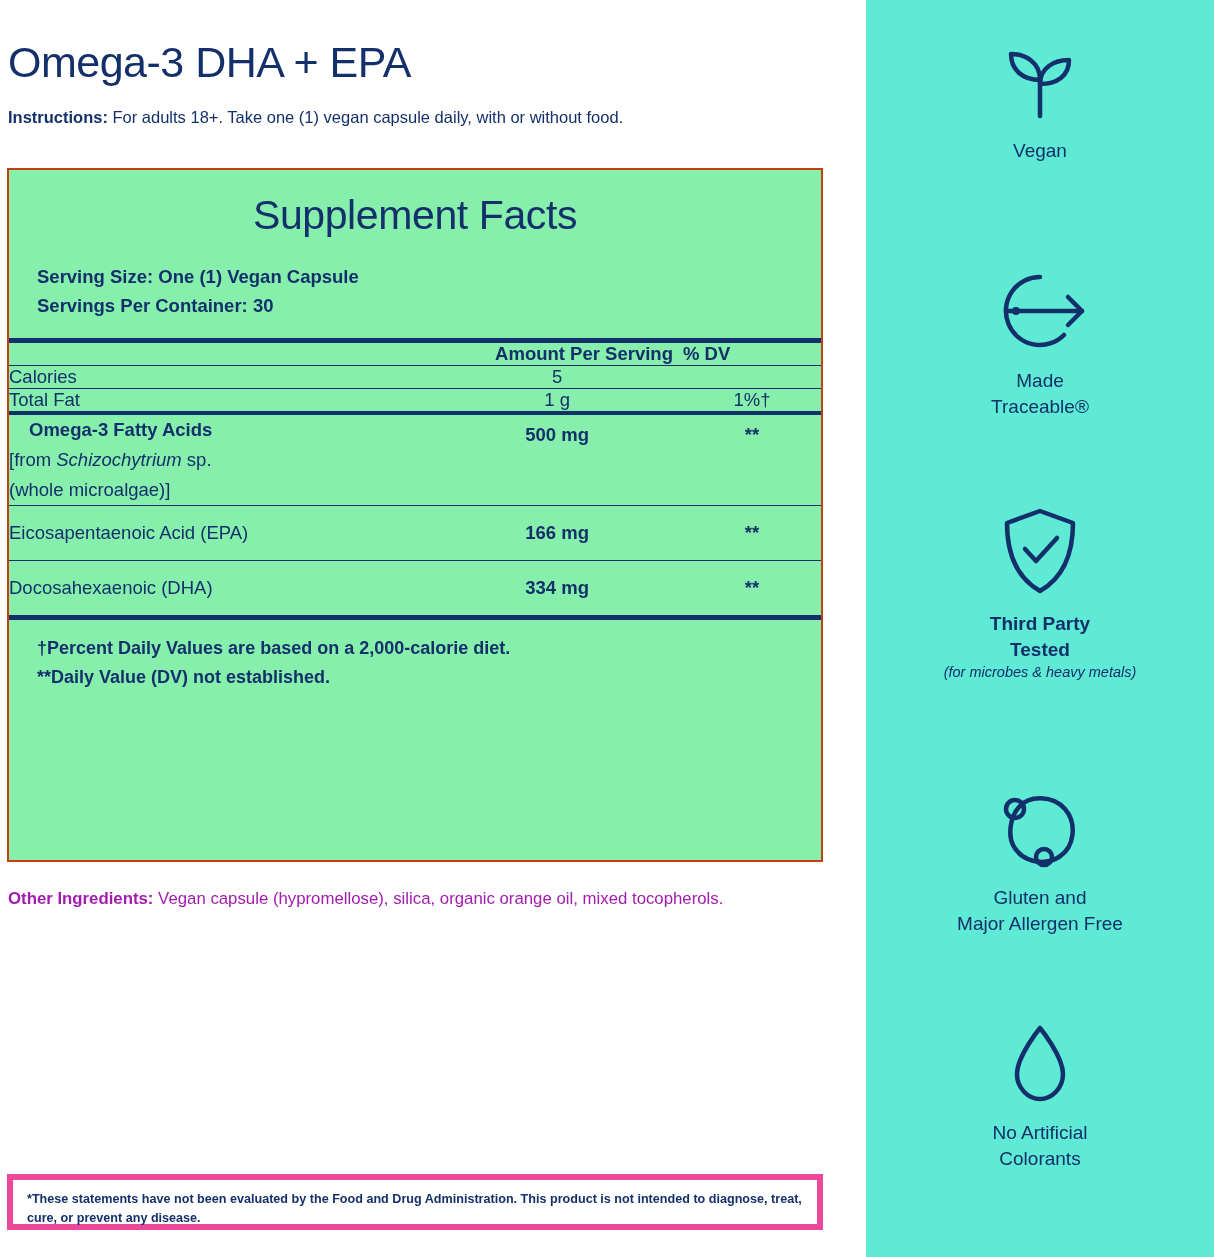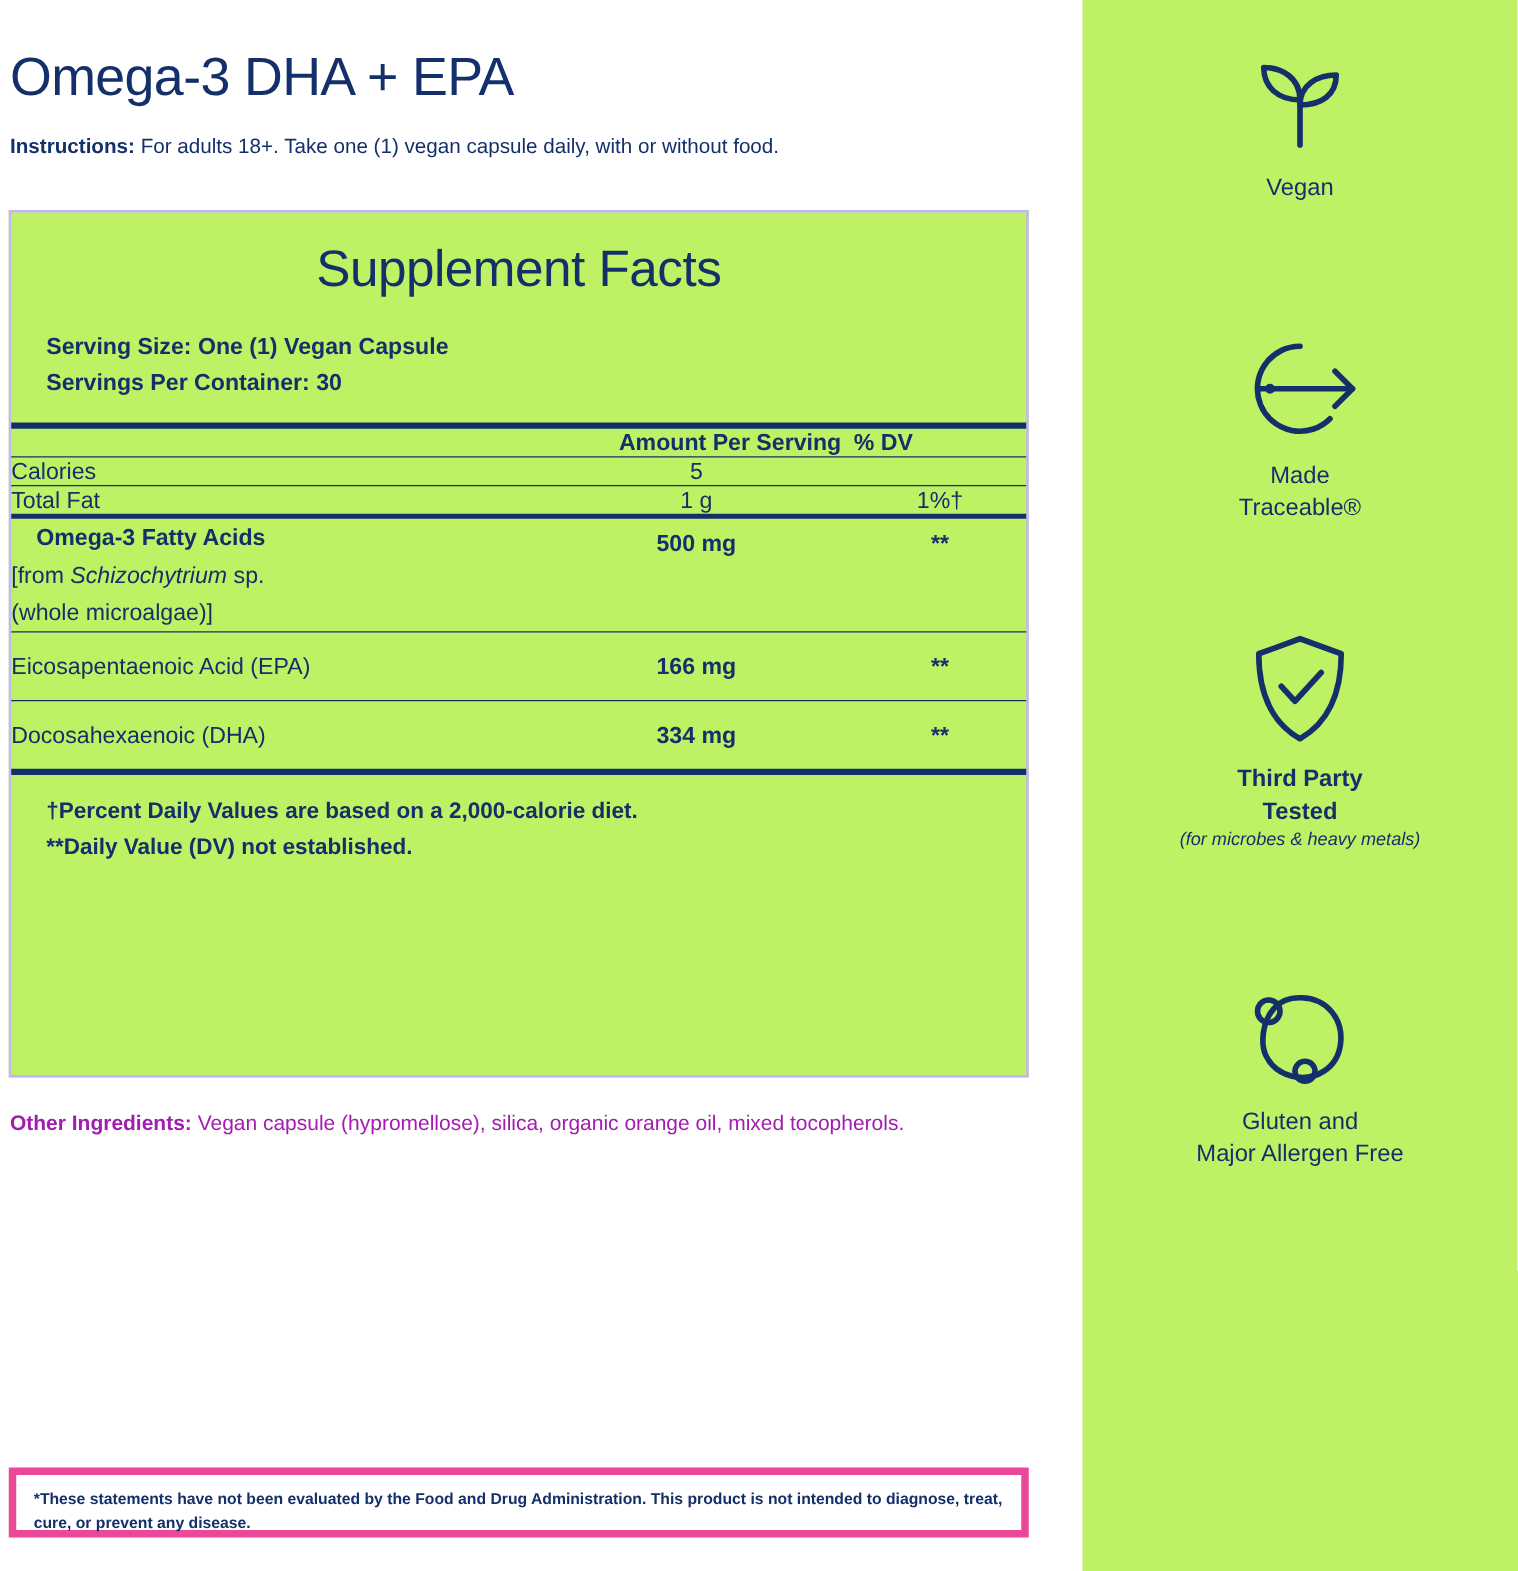--- a/index.html
+++ b/index.html
@@ -52,23 +52,23 @@
   }
   .instructions b { font-weight: bold; }
 
   
   .sf-panel {
     position: absolute;
     left: 7px;
     top: 168px;
     width: 816px;
     height: 694px;
-    border: 2px solid #c4b5fd;
+    border: 2px solid #c2410c;
     box-sizing: border-box;
-    background: #bef264;
+    background: #86efac;
   }
   .sf-title {
     text-align: center;
     font-size: 41px;
     font-weight: 400;
     color: #14306b;
     margin-top: 22px;
     letter-spacing: -0.4px;
   }
   .serving-block {
@@ -159,21 +159,21 @@
     color: #14306b;
   }
 
   
   .right {
     position: absolute;
     left: 866px;
     top: 0;
     width: 348px;
     height: 1257px;
-    background: #bef264;
+    background: #5eead4;
   }
   .badge {
     position: absolute;
     width: 348px;
     text-align: center;
     color: #14306b;
   }
   .badge .ico {
     display: block;
     margin: 0 auto 14px auto;
@@ -353,15 +353,23 @@
       <span class="ico">
         <svg width="90" height="86" viewBox="0 0 90 86" fill="none" stroke="#14306b" stroke-width="4.5" stroke-linecap="round" stroke-linejoin="round">
           <path d="M24 22 C34 10, 58 10, 70 24 C82 38, 80 62, 64 72 C48 82, 26 76, 18 60 C13 50, 15 32, 24 22 Z"></path>
           <circle cx="20" cy="24" r="9"></circle>
           <circle cx="49" cy="72" r="8"></circle>
         </svg>
       </span>
       <div class="cap">Gluten and<br>Major Allergen Free</div>
     </div>
 
+    <div class="badge b5">
+      <span class="ico">
+        <svg width="70" height="86" viewBox="0 0 70 86" fill="none" stroke="#14306b" stroke-width="4.5" stroke-linecap="round" stroke-linejoin="round">
+          <path d="M35 8 C35 8, 58 36, 58 54 C58 68, 47 79, 35 79 C23 79, 12 68, 12 54 C12 36, 35 8, 35 8 Z"></path>
+        </svg>
+      </span>
+      <div class="cap">No Artificial<br>Colorants</div>
+    </div>
 
   </div>
 </div>
 
 </body></html>

